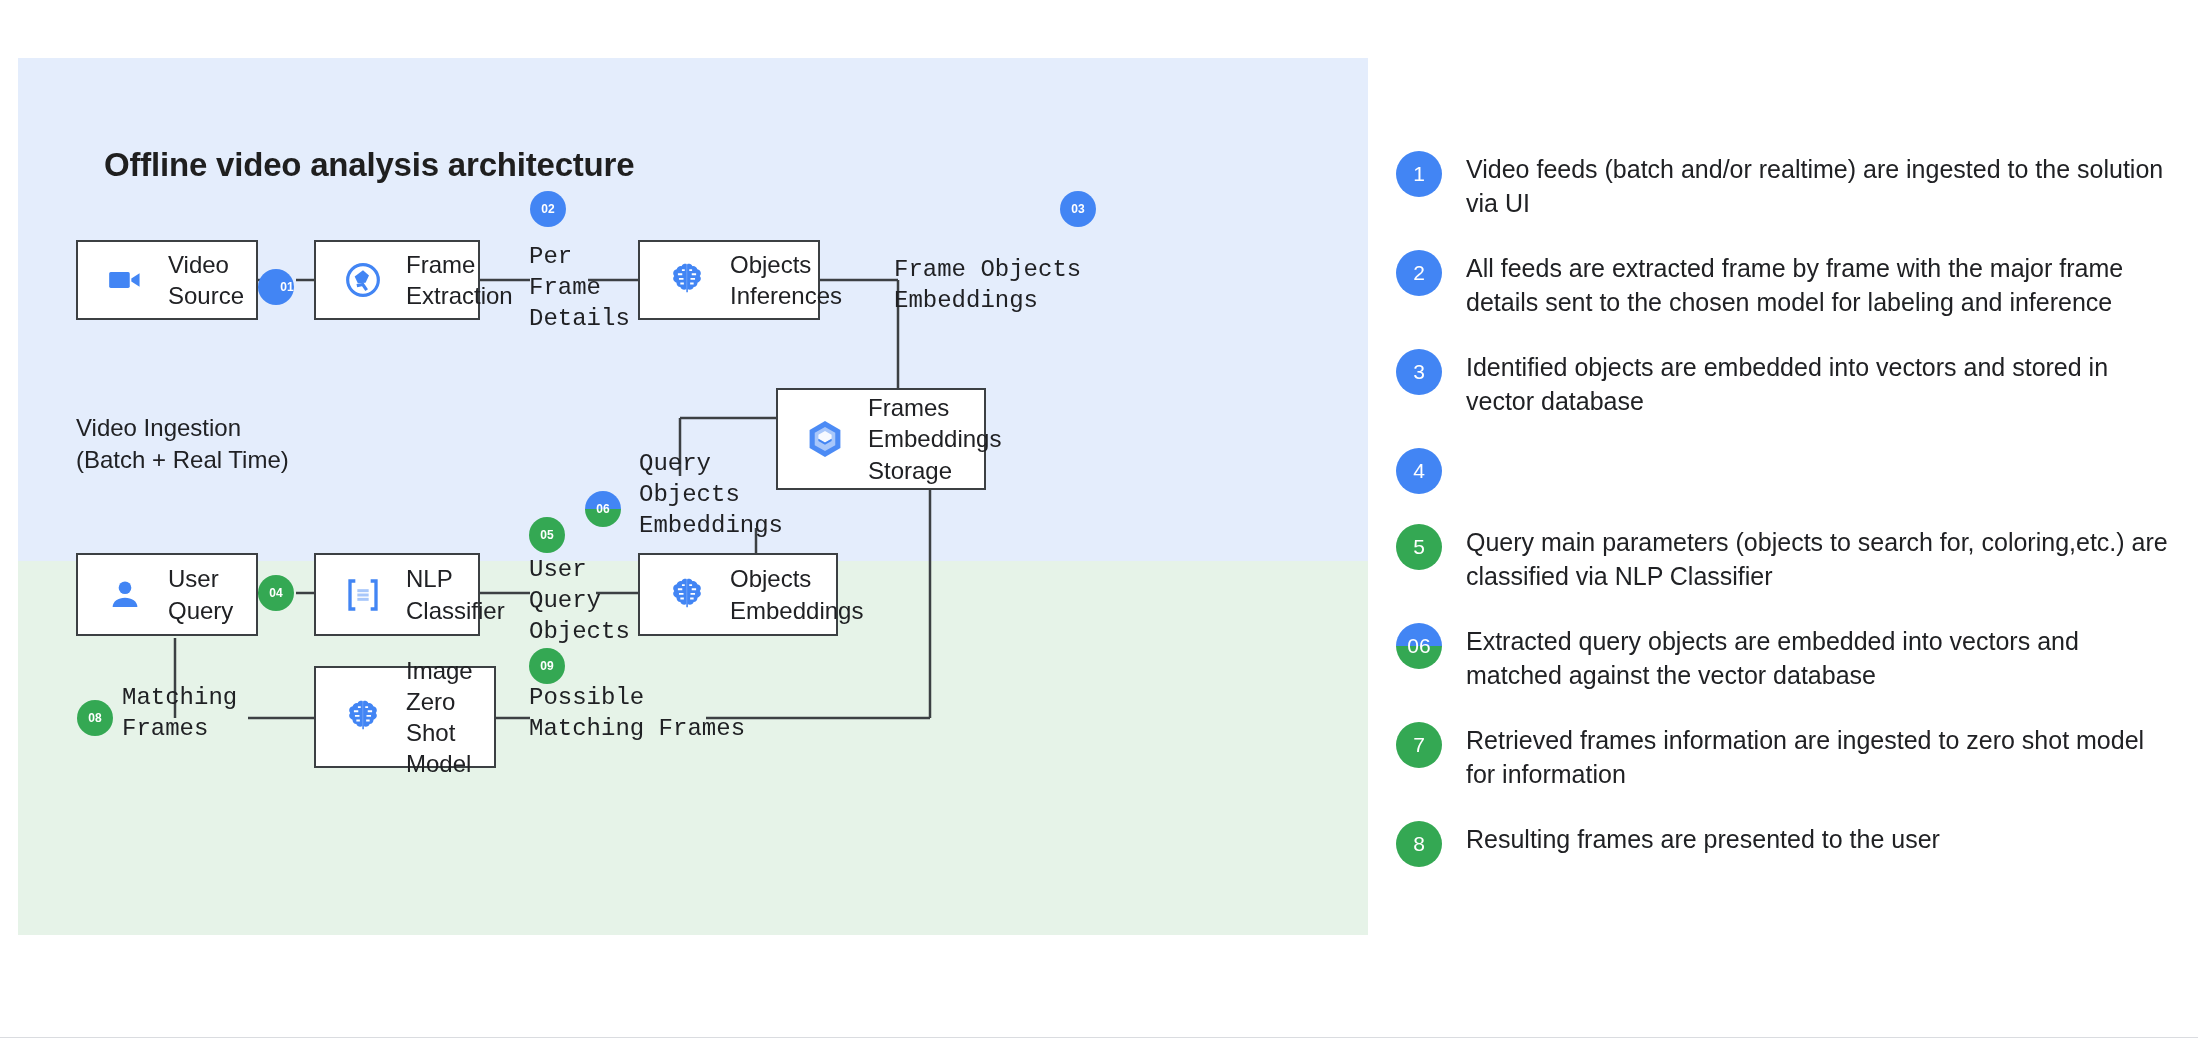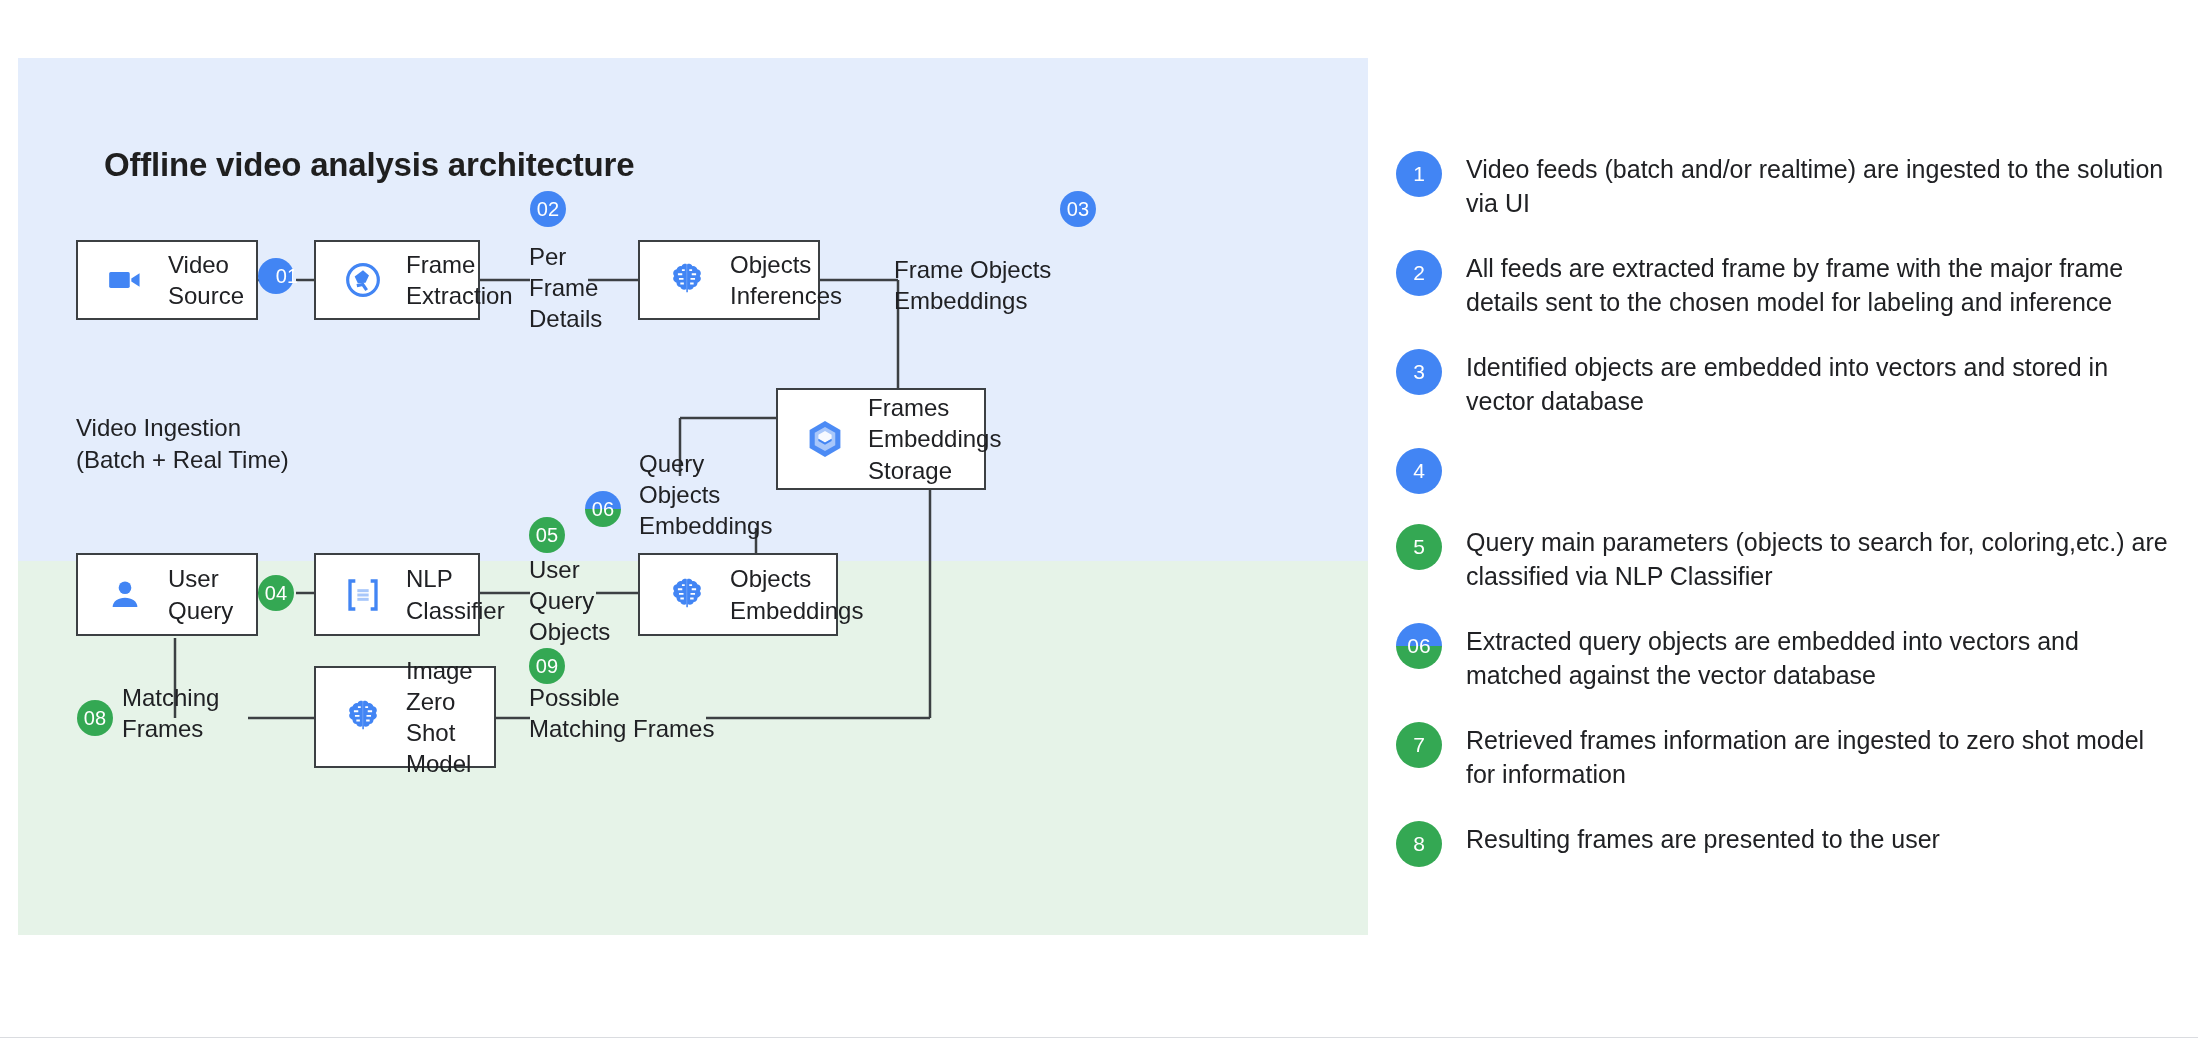--- a/index.html
+++ b/index.html
@@ -74,39 +74,40 @@
     white-space: pre-line;
   }
 
   
   .edge-label {
     position: absolute;
     font-size: 24px;
     line-height: 1.30;
     color: #202124;
     white-space: pre-line;
+    font-family: Liberation Mono, monospace;
   }
 
   .zone-label {
     position: absolute;
     font-size: 24px;
     line-height: 1.32;
     color: #202124;
     white-space: pre-line;
     margin-top: 32px;
   }
 
   
   .badge {
     position: absolute;
     width: 36px; height: 36px;
     border-radius: 50%;
     color: #ffffff;
-    font-size: 20px;
-    font-weight: normal;
+    font-size: 12px;
+    font-weight: bold;
     display: flex;
     align-items: center;
     justify-content: center;
     letter-spacing: 0.2px;
     z-index: 5;
   }
   .badge-blue  { background: #4285F4; }
   .badge-green { background: #34A853; }
   .badge-split { background: linear-gradient(to bottom, #4285F4 0%, #4285F4 50%, #34A853 50%, #34A853 100%); }
 
@@ -204,21 +205,21 @@
       <span class="nicon">
         <svg width="38" height="38" viewBox="0 0 24 24" fill="#4285F4">
           <path d="M3 7h11a1 1 0 0 1 1 1v8a1 1 0 0 1-1 1H3a1 1 0 0 1-1-1V8a1 1 0 0 1 1-1z"></path>
           <path d="M16 11l5.2-3.3v8.6L16 13z"></path>
         </svg>
       </span>
       <span class="nlabel">Video
 Source</span>
     </div>
 
-    <div class="badge badge-blue" style="left:240px; top:200px;padding-left:22px;">01</div>
+    <div class="badge badge-blue" style="left:240px; top:211px;padding-left:22px;">01</div>
 
     <div class="node" style="left:296px; top:182px; width:166px; height:80px;">
       <span class="nicon">
         <svg width="40" height="40" viewBox="0 0 24 24" fill="none" stroke="#4285F4" stroke-width="1.9">
           <circle cx="12" cy="12" r="9.2"></circle>
           <path d="M12 6.2l3.6 3.1-2.1 4.4-4.6.3-1.9-4.1z" fill="#4285F4" stroke="none"></path>
           <path d="M8.3 15.4l3.6-.7 2.3 3.4" stroke="#4285F4"></path>
         </svg>
       </span>
       <span class="nlabel">Frame

